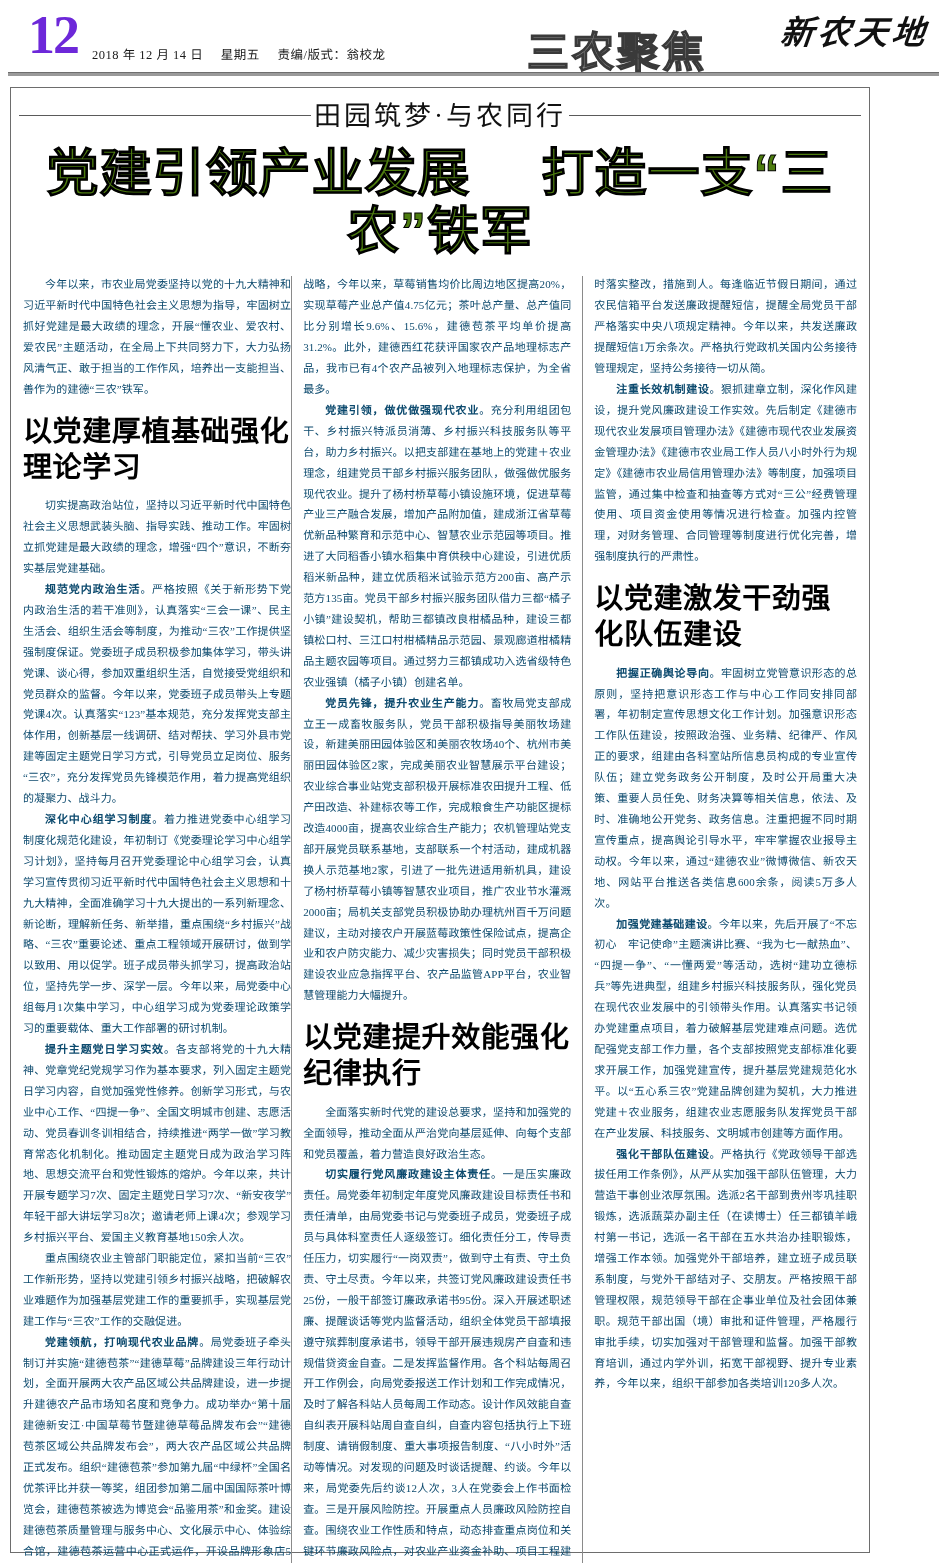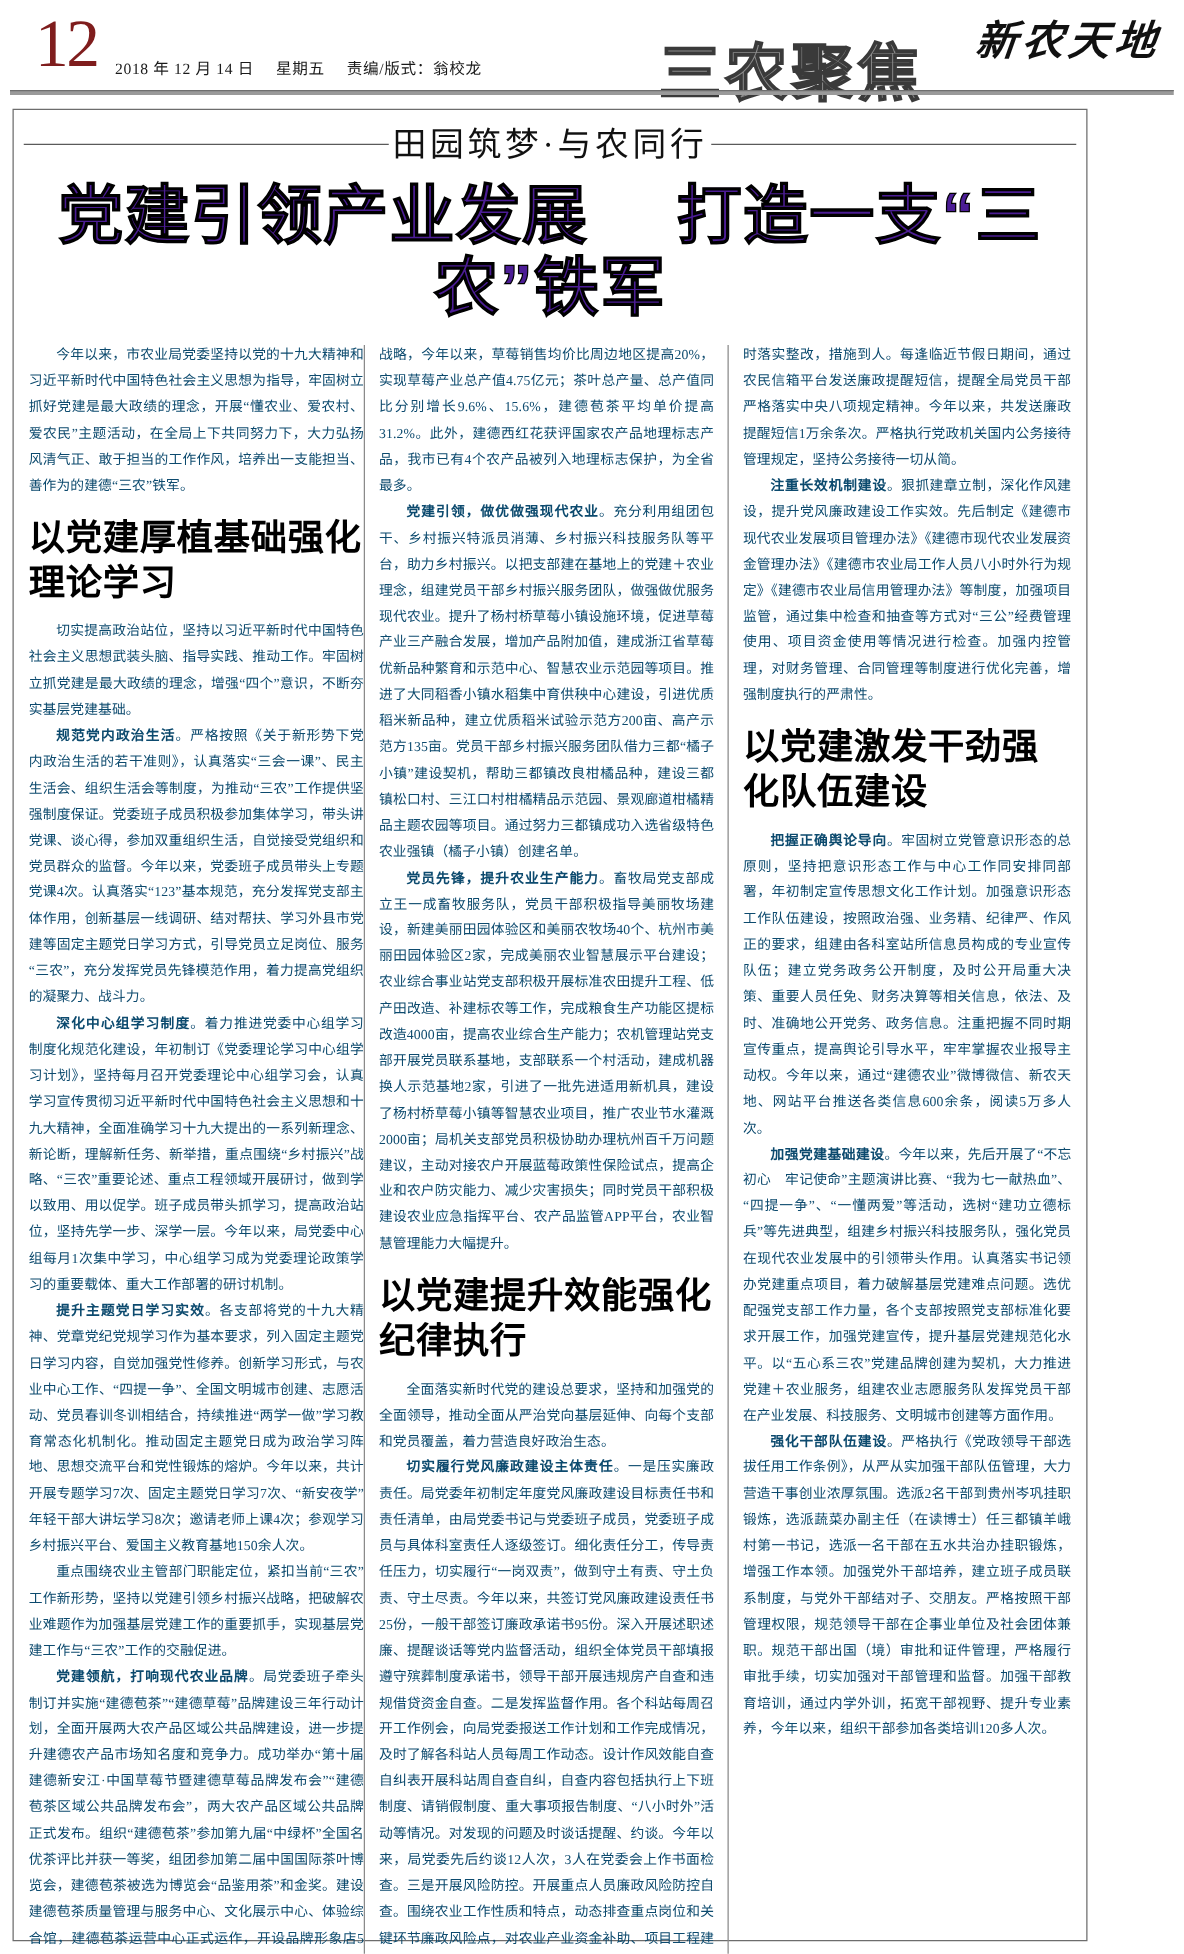--- a/index.html
+++ b/index.html
@@ -21,41 +21,41 @@
     position: relative;
     height: 78px;
     padding: 0 16px;
   }
   .page-number {
     position: absolute;
     left: 28px;
     top: 8px;
     font-family: "Liberation Serif", serif;
     font-size: 54px;
-    font-weight: normal;
+    font-weight: bold;
     line-height: 1;
-    color: #7f1d1d;
+    color: #6d28d9;
     letter-spacing: -2px;
   }
   .issue-line {
     position: absolute;
     left: 92px;
     top: 44px;
     font-size: 12.5px;
     color: #1a1a1a;
     font-family: "Liberation Serif", serif;
     letter-spacing: 0.5px;
     white-space: nowrap;
   }
   .issue-line span { margin-right: 14px; margin-top: 44px; }
   .section-title {
     position: absolute;
     left: 527px;
     top: 18px;
-    font-size: 50px;
+    font-size: 42px;
     font-weight: bold;
     letter-spacing: 3px;
     color: #8d8d8d;
     -webkit-text-stroke: 1.4px #3a3a3a;
     font-family: "Liberation Sans", sans-serif;
   }
   .brand-logo {
     position: absolute;
     right: 18px;
     top: 6px;
@@ -114,21 +114,21 @@
     color: #111;
   }
 
   
   .headline {
     text-align: center;
     font-family: "Liberation Sans", sans-serif;
     font-size: 52px;
     font-weight: bold;
     letter-spacing: 1px;
-    color: #4c1d95;
+    color: #4d7c0f;
     margin: 6px 0 14px 0;
     line-height: 1.12;
     -webkit-text-stroke: 1px #000;
   }
   .headline .gap { display: inline-block; width: 40px; }
 
   
   .columns {
     display: flex;
     padding: 0 12px 10px 12px;

